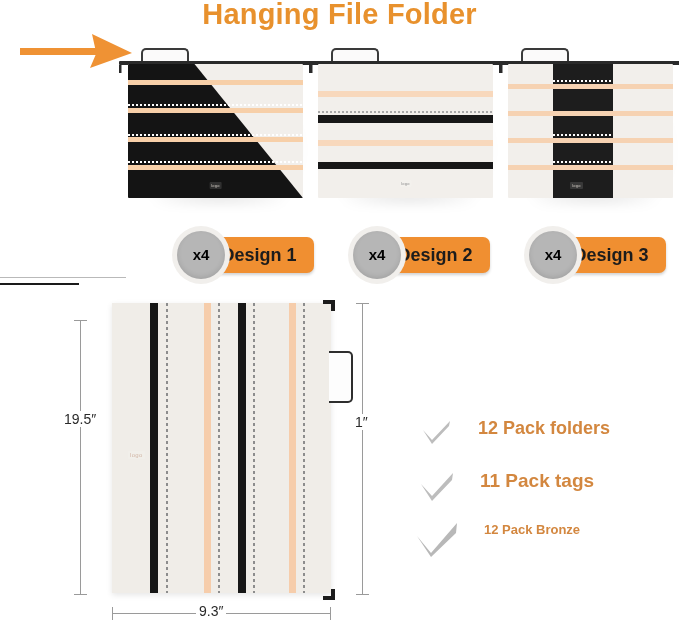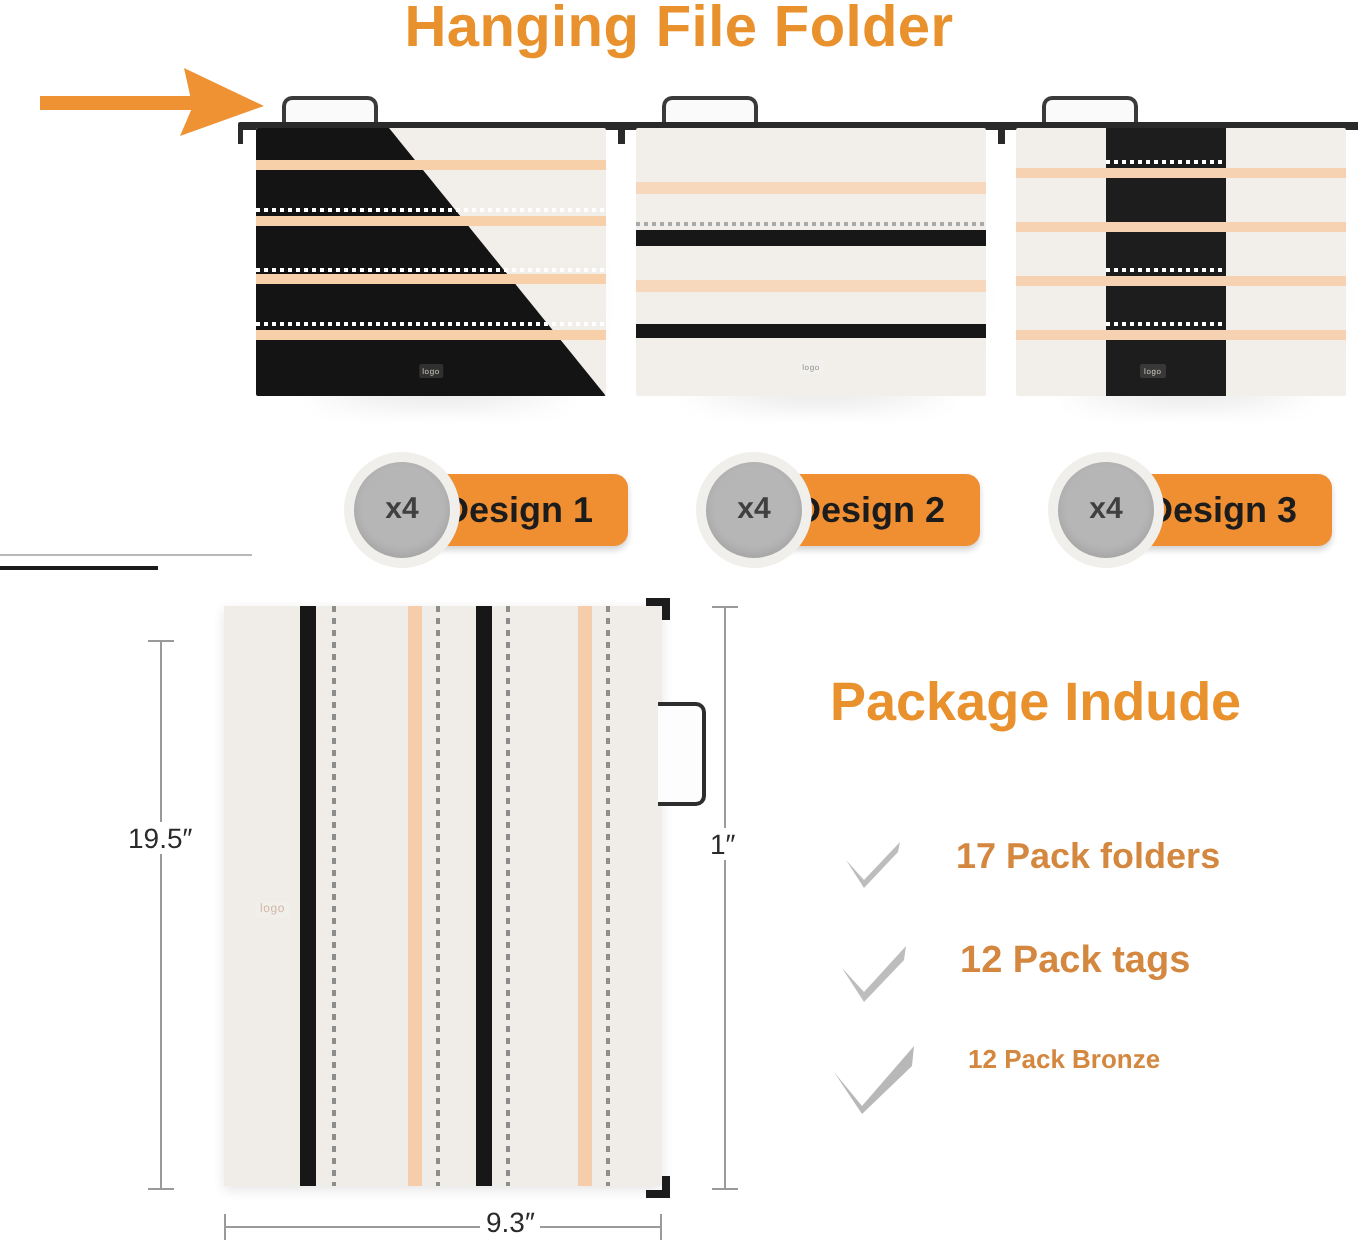--- a/index.html
+++ b/index.html
@@ -87,21 +87,21 @@
     position:absolute;left:0;top:0;width:58px;height:58px;margin-top:-8px;
     border-radius:50%;background:#f1efec;
   }
   .badge .circle{
     position:absolute;left:5px;top:-3px;width:48px;height:48px;
     border-radius:50%;background:#b6b6b6;
     box-shadow:inset 0 -2px 5px rgba(0,0,0,.10);
   }
   .badge .circle-label{
     position:absolute;left:0;top:0;width:48px;height:48px;line-height:48px;
-    text-align:center;color:#404040;font-size:15px;font-weight:bold;
+    text-align:center;color:#000000;font-size:15px;font-weight:bold;
     font-family:"Liberation Sans", sans-serif;
   }
 
   
   .divider-gray{position:absolute;left:0;top:277px;width:126px;height:1px;background:#b9b9b9;}
   .divider-black{position:absolute;left:0;top:283px;width:79px;height:2px;background:#1a1a1a;}
 
   
   .bigfolder{position:absolute;left:112px;top:303px;width:219px;height:290px;}
   .bigfolder .sheet{
@@ -301,40 +301,39 @@
   <div class="dimv" style="left:362px;top:303px;height:292px;">
     <div class="cap t"></div>
     <div class="cap b"></div>
   </div>
   <div class="dimlabel" style="left:352px;top:414px;">1″</div>
 
   <div class="dimh" style="left:112px;top:613px;width:219px;">
     <div class="cap l"></div>
     <div class="cap r"></div>
   </div>
-  <div class="dimlabel" style="left:196px;top:603px;margin-left:44px;">9.3″</div>
-
-  <div class="pkg-title">Package  Indude</div>
+  <div class="dimlabel" style="left:196px;top:603px;">9.3″</div>
+
 
   <div class="pkg-item" style="left:420px;top:418px;">
     <div class="check" style="left:0;top:2px;">
       <svg width="32" height="26" viewBox="0 0 32 26">
         <path d="M3 10 L12 20 L30 1 L29 6 L12 24 Z" fill="#bdbdbd"></path>
       </svg>
     </div>
-    <span class="txt" style="left:58px;top:0;font-size:18px;">17 Pack folders</span>
+    <span class="txt" style="left:58px;top:0;font-size:18px;">12 Pack folders</span>
   </div>
 
   <div class="pkg-item" style="left:418px;top:470px;">
     <div class="check" style="left:0;top:2px;">
       <svg width="38" height="30" viewBox="0 0 38 30">
         <path d="M3 12 L14 24 L35 1 L34 8 L14 29 Z" fill="#bdbdbd"></path>
       </svg>
     </div>
-    <span class="txt" style="left:62px;top:0;font-size:19px;">12 Pack   tags</span>
+    <span class="txt" style="left:62px;top:0;font-size:19px;">11 Pack   tags</span>
   </div>
 
   <div class="pkg-item" style="left:414px;top:520px;">
     <div class="check" style="left:0;top:2px;">
       <svg width="46" height="36" viewBox="0 0 46 36">
         <path d="M3 14 L17 31 L43 1 L42 11 L17 35 Z" fill="#b8b8b8"></path>
       </svg>
     </div>
     <span class="txt" style="left:70px;top:2px;font-size:13px;">12 Pack  Bronze</span>
   </div>

